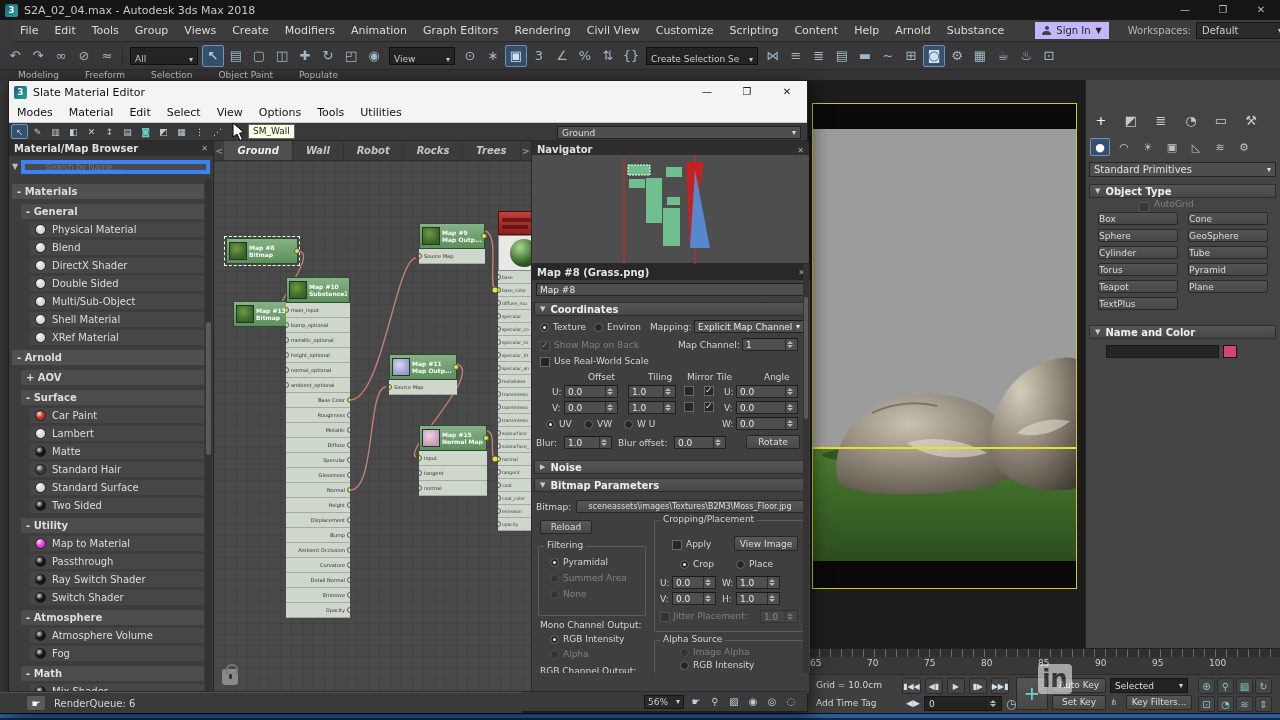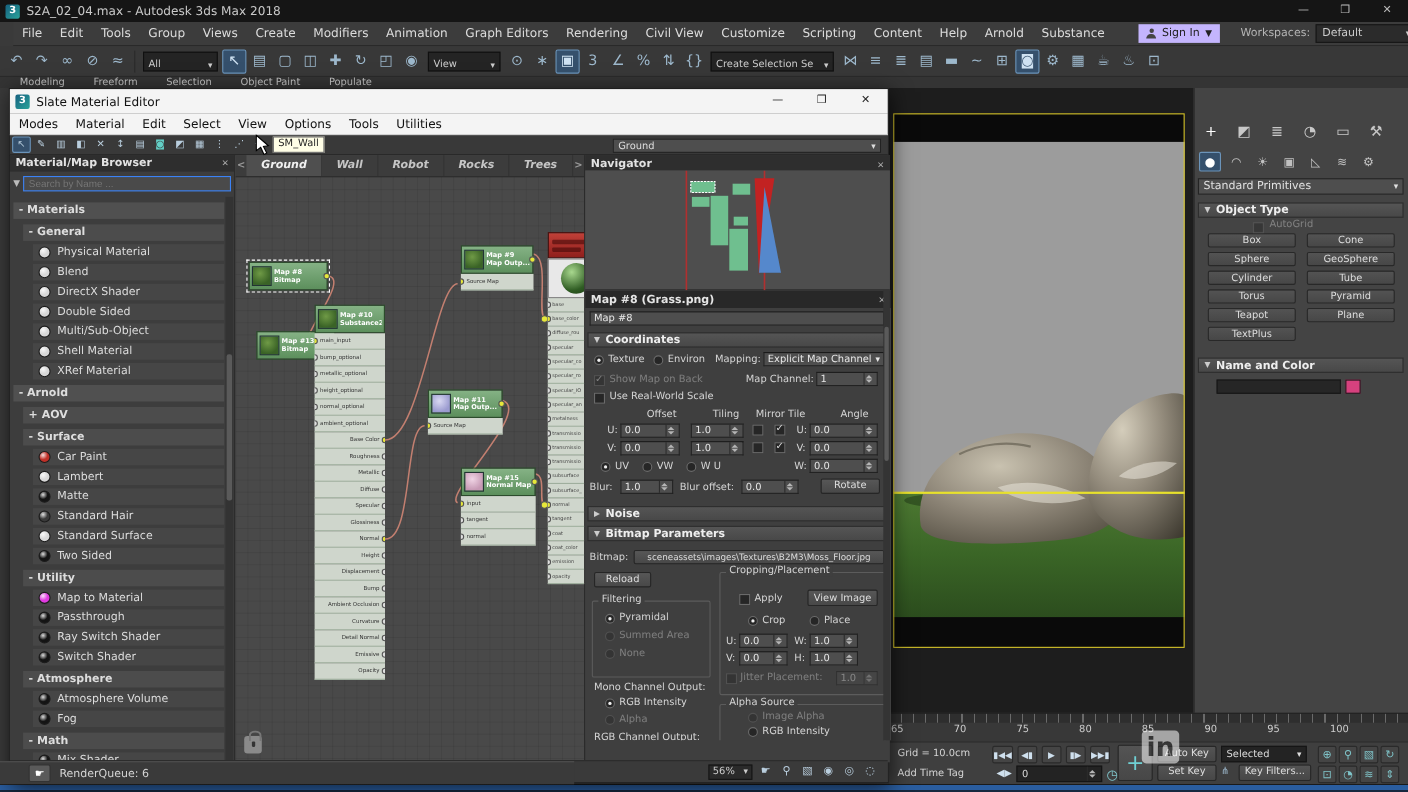--- a/index.html
+++ b/index.html
@@ -33,21 +33,21 @@
 .cp-tabs{position:absolute;left:4px;top:30px;width:186px;display:flex;gap:8px}
 .cp-tab{width:22px;height:20px;display:flex;align-items:center;justify-content:center;color:#c8c8c8;font-size:13px}
 .cp-tab.active{color:#fff}
 .cp-subs{position:absolute;left:4px;top:58px;width:186px;display:flex;gap:4px}
 .cp-sub{width:20px;height:18px;display:flex;align-items:center;justify-content:center;color:#c0c0c0;font-size:11px;border:1px solid transparent;border-radius:2px}
 .cp-sub.hl{background:#35506c;border-color:#6b94ba;color:#fff}
 .cp-drop{position:absolute;left:3px;top:82px;width:187px;height:15px;background:#4e4e4e;border:1px solid #242424;display:flex;align-items:center;justify-content:space-between;padding:0 4px;font-size:10px;color:#e0e0e0}
 .rollout{background:linear-gradient(#555,#484848);border:1px solid #2e2e2e;height:14px;display:flex;align-items:center;font-weight:bold;font-size:10px;color:#eee;padding:0 5px;gap:5px}
 .arr{font-size:7px;color:#ccc}
 .objgrid{position:absolute;left:12px;top:132px;width:170px;display:grid;grid-template-columns:1fr 1fr;gap:4px 10px}
-.objbtn{height:13px;background:linear-gradient(#535353,#474747);border:1px solid #282828;border-radius:2px;color:#ddd;font-size:9px;text-align:center;line-height:12px}
+.objbtn{height:13px;background:linear-gradient(#535353,#474747);border:1px solid #282828;border-radius:2px;color:#ddd;font-size:9px;text-align:left;line-height:12px}
 .ncfield{position:absolute;left:20px;top:265px;width:113px;height:13px;background:#262626;border:1px solid #161616}
 .ncswatch{position:absolute;left:137px;top:265px;width:14px;height:13px;border:1px solid #161616}
 
 .timeline{position:absolute;left:808px;top:648px;width:472px;height:26px;background:#383838;border-top:1px solid #222}
 .ruler-ticks{position:absolute;left:0;top:0;width:100%;height:8px;background:repeating-linear-gradient(90deg,#6a6a6a 0 1px,transparent 1px 11px),#2e2e2e}
 .ruler-labels{position:absolute;left:2px;top:9px;display:flex;font-size:9px;color:#cfcfcf}
 .tick{width:57px}
 .statusbar{position:absolute;left:808px;top:674px;width:472px;height:39px;background:#3f3f3f;border-top:1px solid #2b2b2b;font-size:10px;color:#cfcfcf}
 .sb-btn{position:absolute;height:15px;background:linear-gradient(#545454,#474747);border:1px solid #272727;border-radius:2px;font-size:9px;color:#ddd;text-align:center;line-height:13px}
 .sb-field{position:absolute;height:15px;background:#232323;border:1px solid #151515;color:#ddd;font-size:9px;display:flex;align-items:center;padding:0 4px}
@@ -67,21 +67,21 @@
 .s-toolbar{height:18px;background:#393939;border-bottom:1px solid #292929;display:flex;align-items:center;gap:1px;padding-left:2px}
 .s-ticon{min-width:17px;height:15px;color:#b9cede;font-size:9px;text-align:center;line-height:14px;border:1px solid transparent;border-radius:2px}
 .s-ticon.hl{background:#35506c;border-color:#6b94ba}
 .s-ticon.teal{color:#63cfc6}
 .ground-drop{position:absolute;left:548px;top:45px;width:244px;height:13px;background:#4e4e4e;border:1px solid #222;font-size:9px;color:#ddd;display:flex;align-items:center;justify-content:space-between;padding:0 4px}
 .tooltipbox{position:absolute;left:239px;top:43px;background:#fffee6;border:1px solid #666;color:#222;font-size:9px;padding:0 4px;line-height:13px;z-index:70}
 
 .browser{position:absolute;left:0;top:60px;width:205px;height:552px;background:#3d3d3d;border-right:1px solid #262626;overflow:hidden}
 .b-header{height:15px;background:#2e2e2e;font-weight:bold;font-size:10px;display:flex;align-items:center;padding:0 5px;color:#e2e2e2;justify-content:space-between}
 .b-search{height:17px;margin:2px 3px;display:flex;align-items:center;gap:3px}
-.b-search input{flex:1;background:#4a4a4a;border:1px solid #3b82f6;color:#bbb;font-size:9px;padding:1px 4px;height:14px}
+.b-search input{flex:1;background:#4a4a4a;border:4px solid #3b82f6;color:#bbb;font-size:9px;padding:1px 20px;height:14px}
 .b-list{position:absolute;top:38px;left:3px;right:9px;bottom:0;overflow:hidden;font-size:10px}
 .b-row{height:15px;margin-bottom:3px;display:flex;align-items:center;background:#464646;color:#ddd;padding-left:5px;white-space:nowrap}
 .b-row.cat0{background:#505050;font-weight:bold;margin-top:5px}
 .b-row.cat1{margin-left:9px;background:#4c4c4c;font-weight:bold;margin-top:5px}
 .b-row.entry{margin-left:18px}
 .b-row .sw{display:none}
 .b-row.entry .sw{display:inline-block;width:11px;height:11px;border-radius:50%;margin-right:6px;border:1px solid #1c1c1c;background-image:radial-gradient(circle at 35% 30%,rgba(255,255,255,.85),rgba(255,255,255,0) 48%)}
 .b-scroll{position:absolute;right:1px;top:38px;bottom:2px;width:7px;background:#333}
 .b-thumb{position:absolute;left:1px;top:28%;width:5px;height:26%;background:#5a5a5a;border-radius:2px}
 

